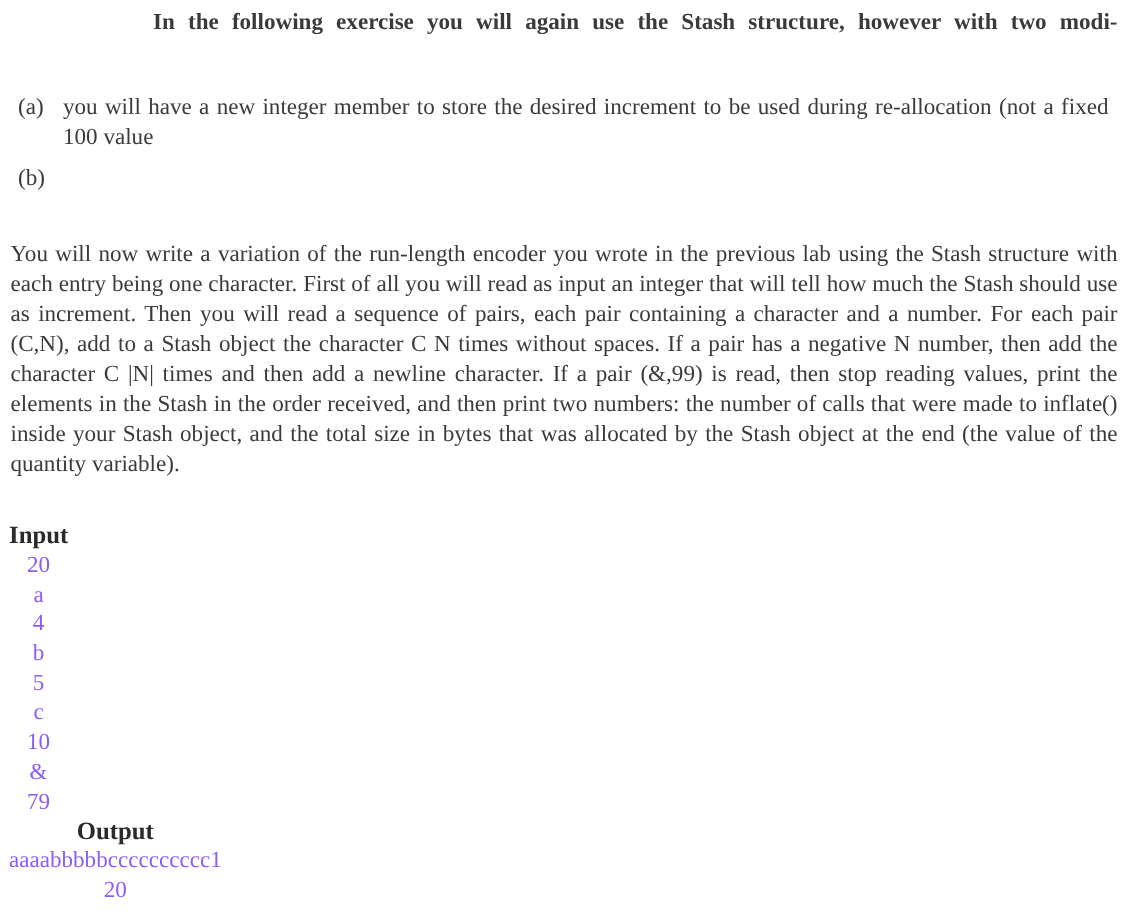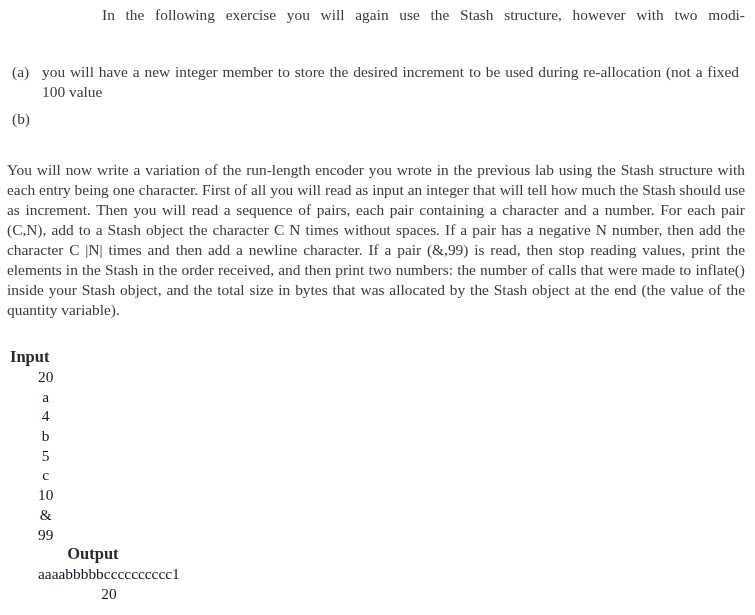--- a/index.html
+++ b/index.html
@@ -27,20 +27,21 @@
       line-height: 20px;
       text-align: justify;
       margin: 0;
       padding: 0 10px 0 7px;
     }
     .intro {
       position: absolute;
       top: 5px;
       left: 0;
       width: 738px;
+      font-weight: bold;
     }
     .intro .line1 {
       display: block;
       padding-left: 95px;
       text-align: justify;
       text-align-last: justify;
     }
     .intro .line2 {
       display: block;
     }
@@ -84,22 +85,21 @@
     .io-heading {
       font-weight: bold;
       font-size: 16.5px;
       line-height: 20px;
       color: #2a2a2a;
       height: 20px;
     }
     .io-line {
       line-height: 20px;
       height: 19.7px;
-      color: #0f172a;
-      margin-left: 32px;
+      color: #8b5cf6;
     }
     .input-block {
       top: 347px;
     }
     .output-block {
       top: 544px;
     }
   </style>
 </head>
 <body>
@@ -125,21 +125,21 @@
   <div class="io input-block">
     <div class="io-heading">Input</div>
     <div class="io-line">20</div>
     <div class="io-line">a</div>
     <div class="io-line">4</div>
     <div class="io-line">b</div>
     <div class="io-line">5</div>
     <div class="io-line">c</div>
     <div class="io-line">10</div>
     <div class="io-line">&amp;</div>
-    <div class="io-line">99</div>
+    <div class="io-line">79</div>
   </div>
 
   <div class="io output-block">
     <div class="io-heading">Output</div>
     <div class="io-line">aaaabbbbbcccccccccc1</div>
     <div class="io-line">20</div>
   </div>
 
 </div>
 

